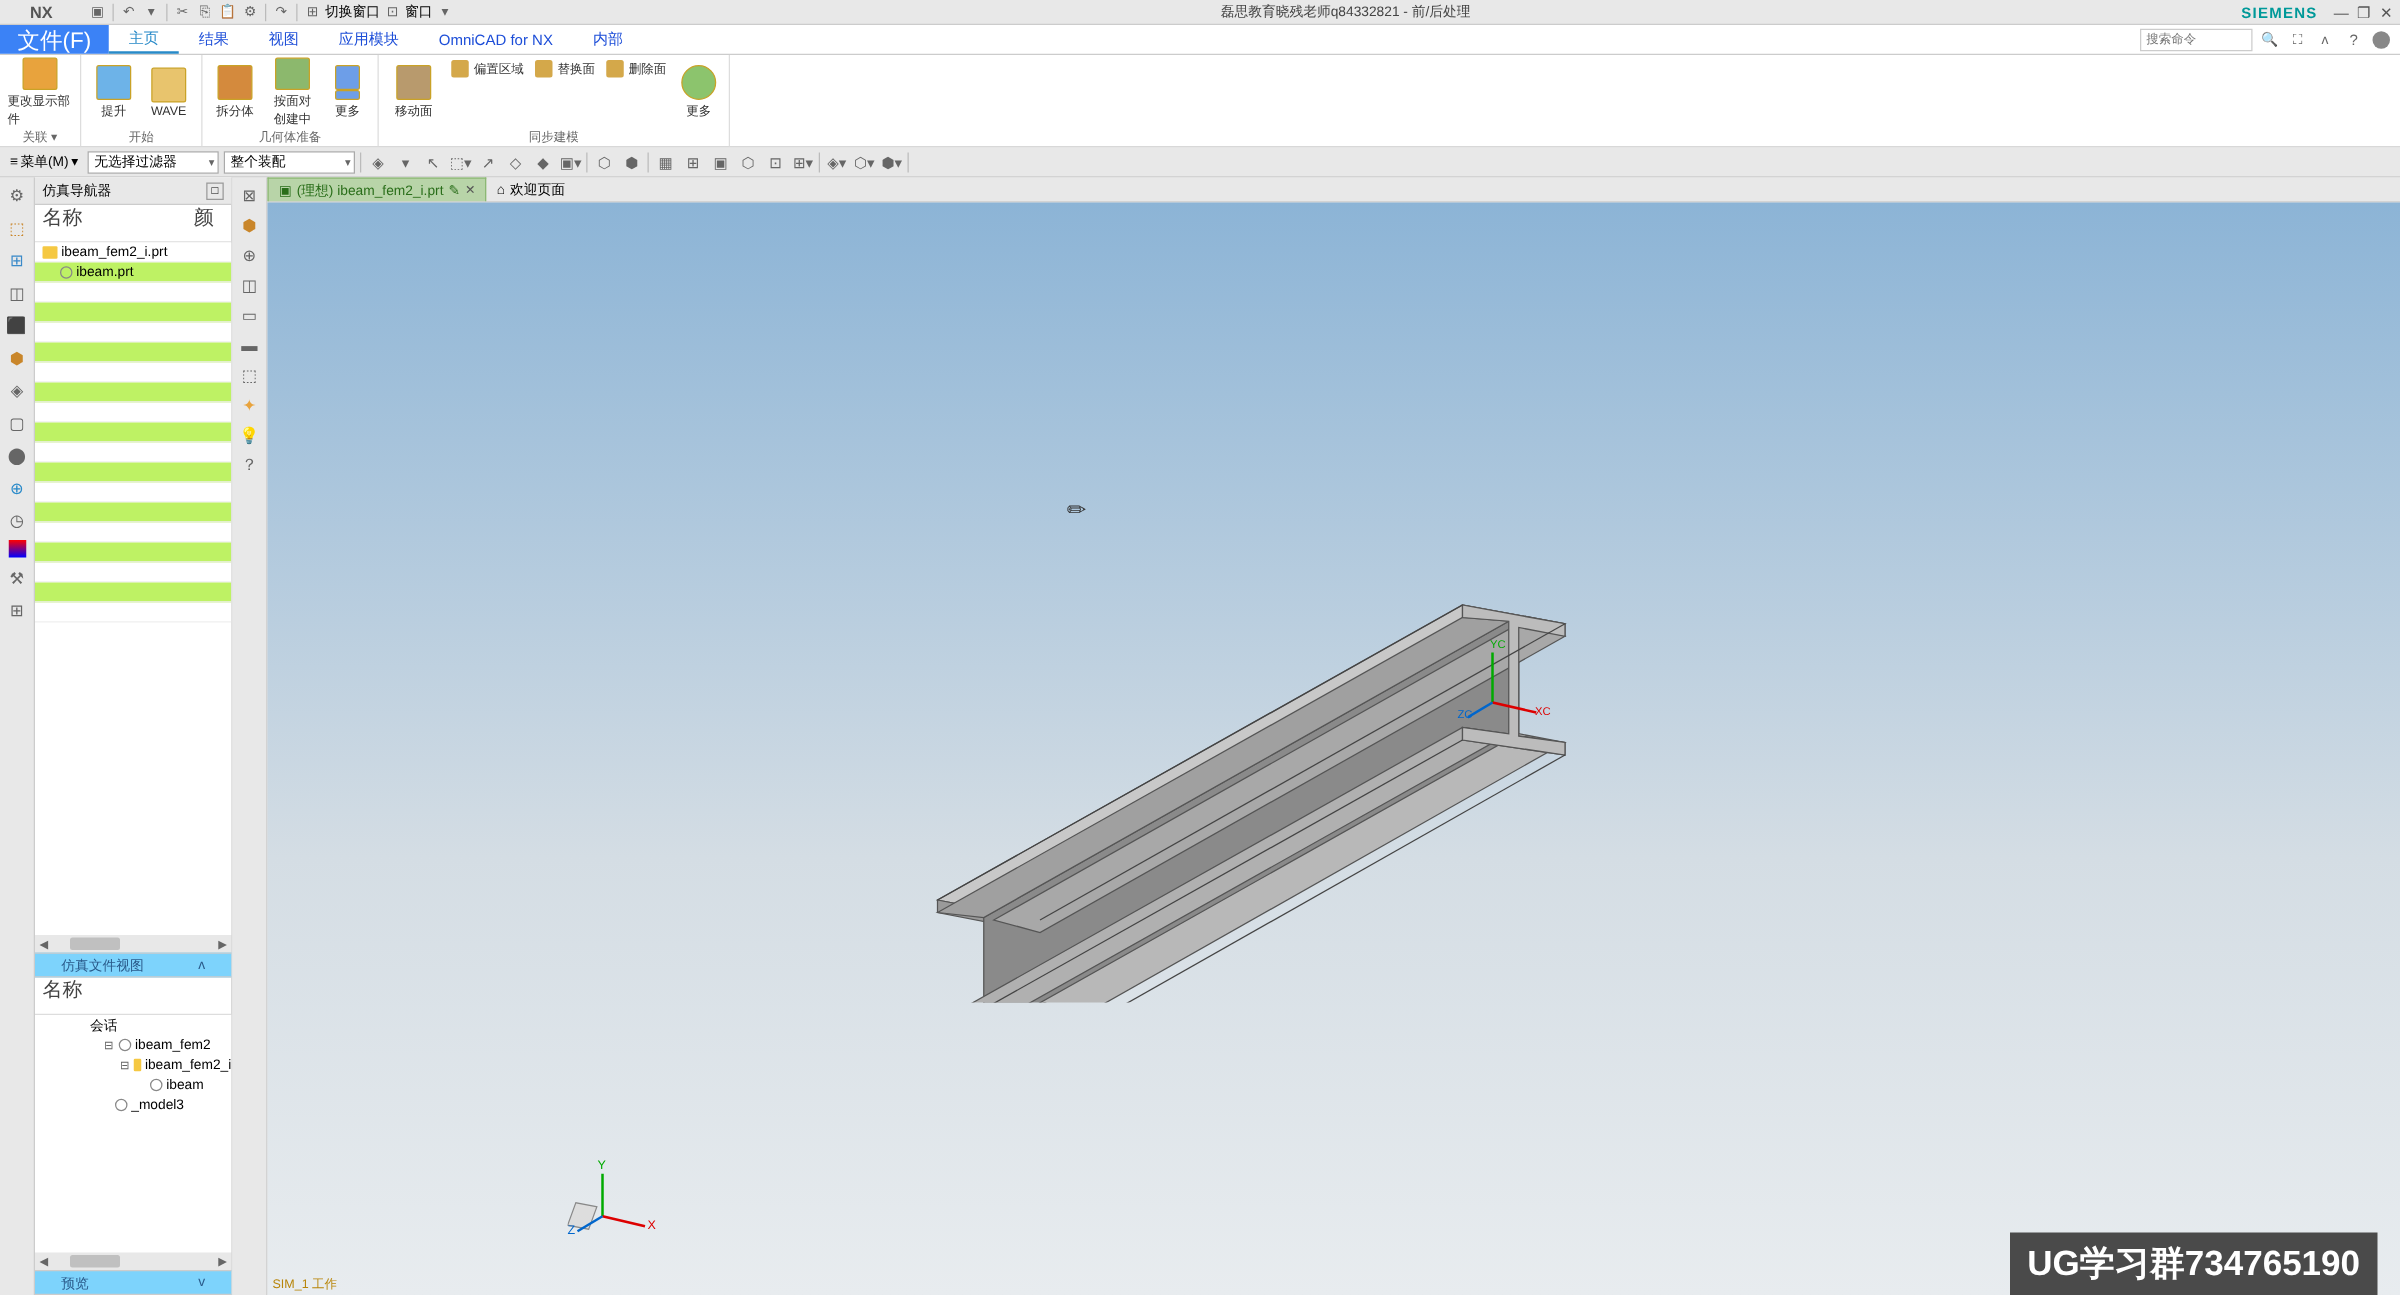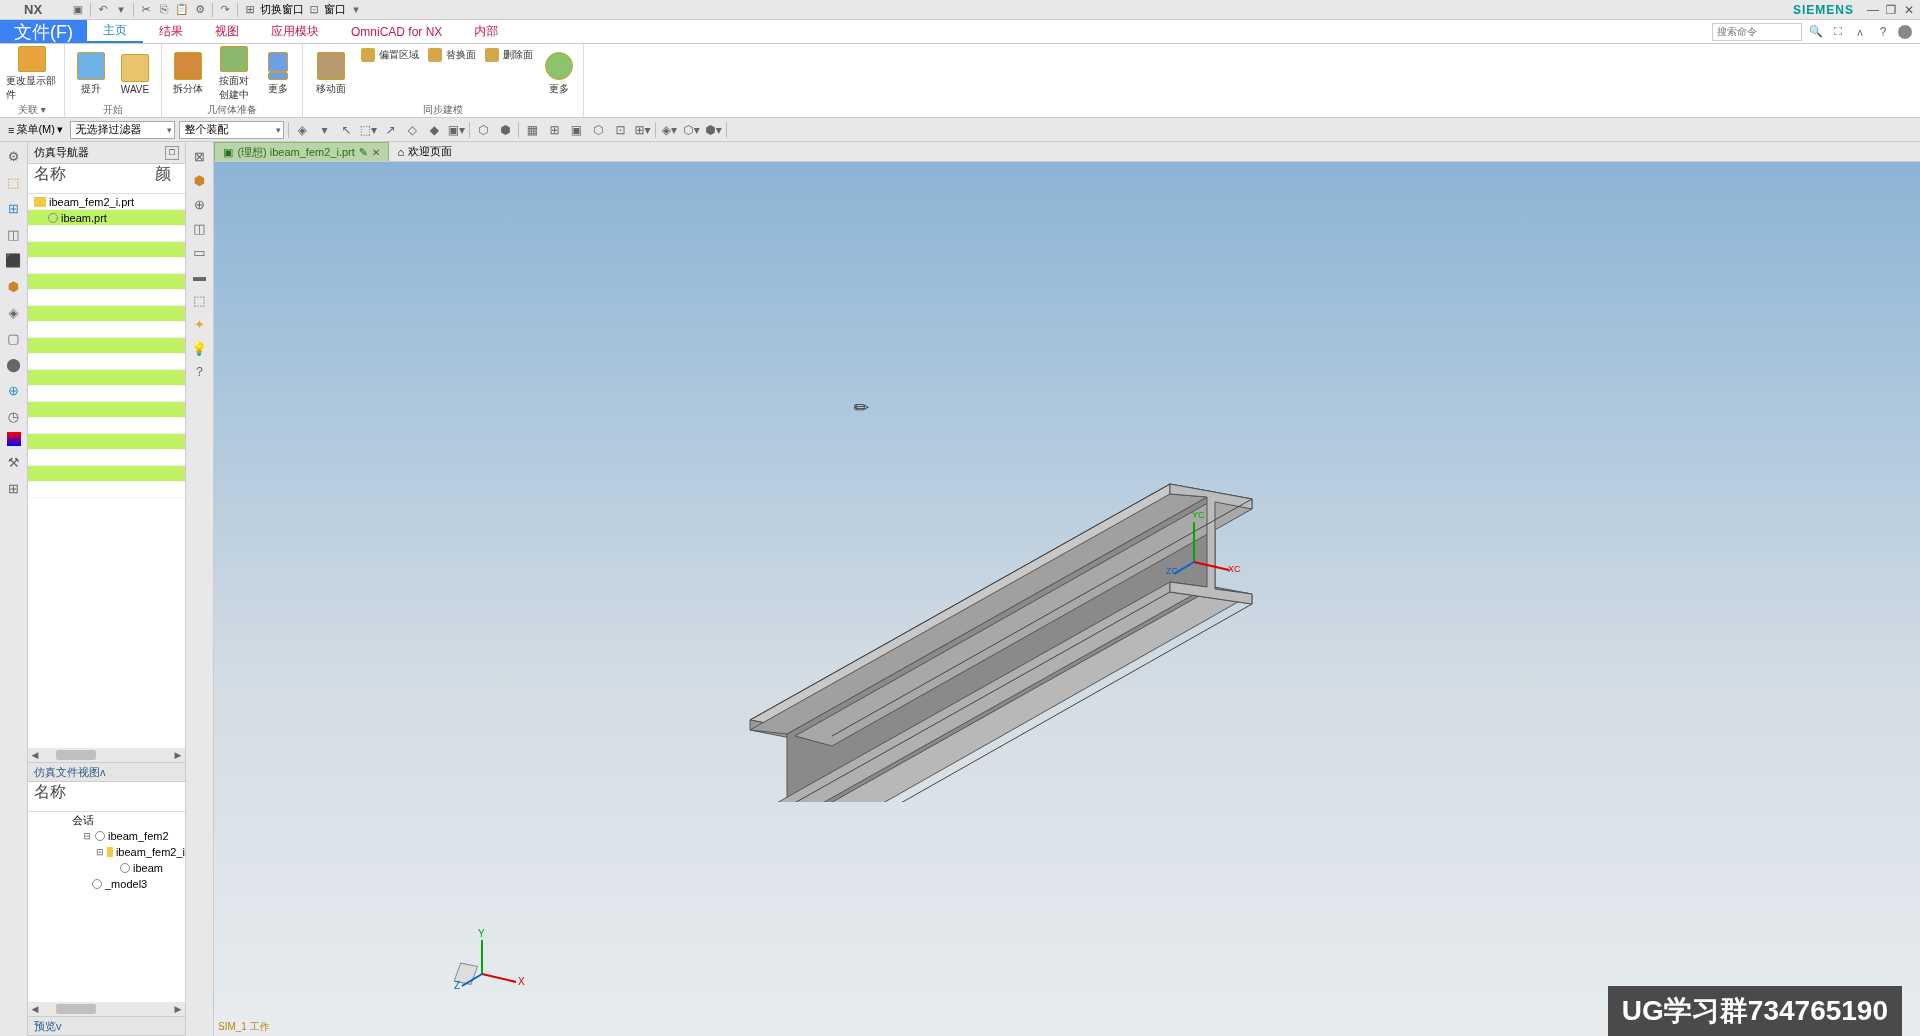--- a/index.html
+++ b/index.html
@@ -12,21 +12,21 @@
 .title-icon { width: 16px; height: 16px; display: inline-flex; align-items: center; justify-content: center; color: #666; font-size: 11px; cursor: pointer; }
 .title-sep { width: 1px; height: 14px; background: #bbb; margin: 0 2px; }
 .title-center { flex: 1; text-align: center; color: #444; }
 .siemens { margin-left: auto; color: #009999; font-weight: bold; letter-spacing: 1px; padding: 0 8px; font-size: 12px; }
 .win-controls { display: flex; gap: 4px; padding: 0 4px; }
 .win-btn { width: 14px; height: 14px; font-size: 12px; color: #555; cursor: pointer; text-align: center; }
 
 
 .menu-bar { height: 24px; background: #fff; display: flex; align-items: stretch; border-bottom: 1px solid #ccc; }
 .menu-file { background: #3b82f6; color: #fff; padding: 0 14px; display: flex; align-items: center; font-size: 18px; cursor: pointer; }
-.menu-tab { padding: 0 16px; display: flex; align-items: center; font-size: 12px; color: #be185d; cursor: pointer; }
+.menu-tab { padding: 0 16px; display: flex; align-items: center; font-size: 12px; color: #1d4ed8; cursor: pointer; }
 .menu-tab.active { border-bottom: 2px solid #288ac8; color: #288ac8; }
 .menu-right { margin-left: auto; display: flex; align-items: center; gap: 6px; padding: 0 8px; }
 .search-box { width: 90px; height: 18px; border: 1px solid #ccc; font-size: 10px; padding: 0 4px; color: #999; }
 .help-icon { width: 18px; height: 18px; border-radius: 50%; display: flex; align-items: center; justify-content: center; color: #666; font-size: 12px; }
 .status-dot { width: 14px; height: 14px; border-radius: 50%; background: #888; }
 
 
 .ribbon { height: 74px; background: #fff; display: flex; border-bottom: 1px solid #ccc; }
 .ribbon-group { display: flex; flex-direction: column; border-right: 1px solid #ddd; padding: 2px 6px; }
 .ribbon-buttons { display: flex; gap: 4px; flex: 1; align-items: flex-start; }
@@ -63,21 +63,21 @@
 .tree-header span:last-child { width: 30px; }
 .tree-content { flex: 1; overflow: hidden; background: #fff; }
 .tree-row { height: 16px; display: flex; align-items: center; font-size: 11px; padding-left: 6px; gap: 3px; cursor: pointer; border-bottom: 1px solid #f0f0f0; }
 .tree-row.alt { background: #bef264; }
 .tree-icon { width: 12px; height: 10px; background: #f5c842; border-radius: 1px; display: inline-block; }
 .tree-icon2 { width: 10px; height: 10px; border: 1px solid #888; border-radius: 50%; display: inline-block; }
 .scroll-h { height: 14px; background: #e8e8e8; display: flex; align-items: center; }
 .scroll-h .thumb { width: 40px; height: 10px; background: #c0c0c0; margin-left: 14px; border-radius: 2px; }
 .scroll-h .arrow { width: 14px; text-align: center; font-size: 9px; color: #666; }
 
-.subpanel-header { height: 20px; background: #e5e5e5; display: flex; align-items: center; padding: 0 6px; font-size: 11px; color: #2a5a8a; cursor: pointer; border-top: 1px solid #ccc; border-bottom: 1px solid #ccc; }
+.subpanel-header { height: 20px; background: #7dd3fc; display: flex; align-items: center; justify-content: space-between; padding: 0 21px; font-size: 11px; color: #2a5a8a; cursor: pointer; border-top: 1px solid #ccc; border-bottom: 1px solid #ccc; }
 .file-tree { background: #fff; margin-left: 40px; }
 .file-tree-row { height: 16px; display: flex; align-items: center; font-size: 11px; gap: 3px; cursor: pointer; }
 .expand { width: 10px; text-align: center; color: #666; font-size: 9px; }
 
 
 .vert-toolbar { width: 28px; background: #e8e8e8; border-right: 1px solid #ccc; display: flex; flex-direction: column; align-items: center; padding-top: 4px; gap: 4px; }
 
 
 .viewport-area { flex: 1; display: flex; flex-direction: column; position: relative; }
 .tab-strip { height: 20px; background: #e8e8e8; display: flex; align-items: center; border-bottom: 1px solid #ccc; }
@@ -119,20 +119,21 @@
     <span class="title-icon">⚙</span>
     <span class="title-sep"></span>
     <span class="title-icon">↷</span>
     <span class="title-sep"></span>
     <span class="title-icon">⊞</span>
     <span style="font-size:11px;">切换窗口</span>
     <span class="title-icon">⊡</span>
     <span style="font-size:11px;">窗口</span>
     <span class="title-icon">▾</span>
   </div>
+  <div class="title-center">磊思教育晓残老师q84332821 - 前/后处理</div>
   <span class="siemens">SIEMENS</span>
   <div class="win-controls">
     <span class="win-btn">—</span>
     <span class="win-btn">❐</span>
     <span class="win-btn">✕</span>
   </div>
 </div>
 
 <div class="menu-bar">
   <div class="menu-file">文件(F)</div>

